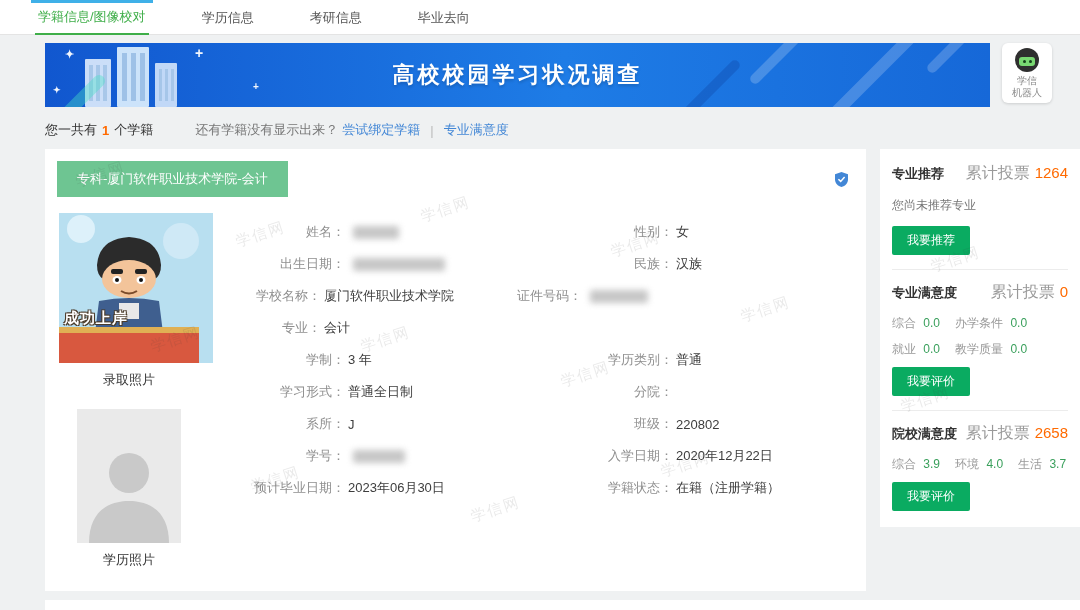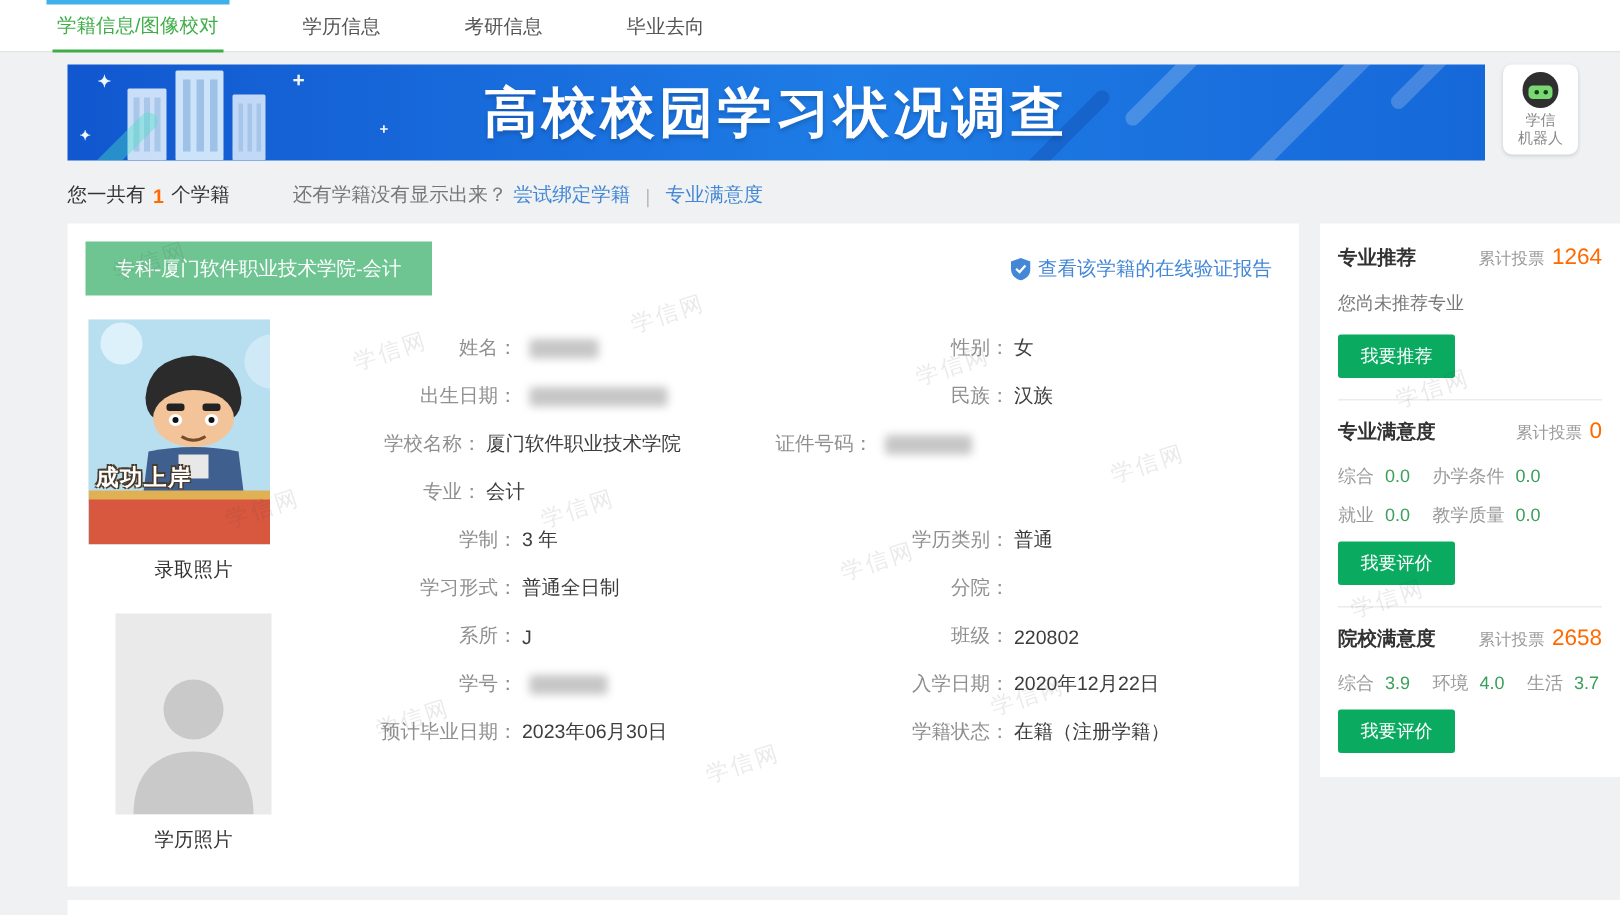--- a/index.html
+++ b/index.html
@@ -19,21 +19,21 @@
   .tab-topline { position:absolute; top:0; left:-4px; right:-4px; height:3px; background:#3fb0e8; }
 
   
   .container { padding-left:45px; position:relative; }
 
   
   .banner-row { display:flex; margin-top:8px; }
   .banner { position:relative; flex:1; height:64px; overflow:hidden; cursor:pointer;
             background:linear-gradient(90deg,#1157cf 0%, #1e7ce6 55%, #1668d8 100%); }
   .banner-title { position:absolute; left:0; right:0; top:0; line-height:64px; text-align:center;
-                  color:#fff; font-size:36px; font-weight:bold; letter-spacing:3px;
+                  color:#fff; font-size:22px; font-weight:bold; letter-spacing:3px;
                   text-shadow:0 2px 3px rgba(0,0,0,.18); }
   .buildings { position:absolute; left:34px; top:0; }
   .sparkle { position:absolute; color:rgba(255,255,255,.95); font-weight:bold; }
   .stripe { position:absolute; border-radius:8px; background:rgba(255,255,255,.20); transform:rotate(-45deg); }
   .stripe.dark { background:rgba(9,56,150,.28); }
   .stripe.teal { background:rgba(73,224,198,.40); }
 
   .robot-card { width:50px; margin-left:12px; margin-right:28px; background:#fff; border-radius:6px;
                 box-shadow:0 1px 3px rgba(0,0,0,.15); text-align:center; padding:5px 0 4px;
                 align-self:flex-start; cursor:pointer; }
@@ -53,21 +53,21 @@
   
   .content-row { display:flex; align-items:flex-start; }
   .main-card { flex:1; background:#fff; min-height:442px; padding:12px 12px 20px; }
   .card-head { display:flex; justify-content:space-between; align-items:center; }
   .badge { background:var(--badge-green,#6ec592); color:#fff; font-size:13px; padding:9px 20px;font-family:Liberation Serif, serif; }
   .report-link { display:flex; align-items:center; gap:5px; font-size:13px;
                  color:var(--link-blue,#4387d6); text-decoration:none; margin-right:6px; cursor:pointer; }
 
   .card-body { display:flex; margin-top:16px; }
   .photo-col { width:160px; flex-shrink:0; padding-left:2px; }
-  .admission-photo { width:121px; height:150px; position:relative; overflow:hidden; background:#b8dff0; }
+  .admission-photo { width:154px; height:150px; position:relative; overflow:hidden; background:#b8dff0; }
   .overlay-text { position:absolute; left:5px; top:96px; font-size:15px; font-weight:bold; color:#fff;
                   letter-spacing:1px;
                   text-shadow:-1px -1px 0 #4a3b2a, 1px -1px 0 #4a3b2a, -1px 1px 0 #4a3b2a, 1px 1px 0 #4a3b2a; }
   .caption { width:140px; text-align:center; font-size:13px; color:#333; margin-top:8px; }
   .degree-photo { width:104px; height:134px; background:#eaeaea; margin:20px 0 0 18px;
                   display:flex; align-items:flex-end; justify-content:center; overflow:hidden; }
   .caption.degree { width:104px; margin-left:18px; }
 
   .form-col { flex:1; padding-top:10px; }
   .form-row { display:flex; margin-bottom:14px; }
@@ -76,21 +76,21 @@
   .flabel { width:128px; text-align:right; color:#8f8f8f; flex-shrink:0; }
   .field-r .flabel { width:104px; }
   .fvalue { color:#3d3d3d; margin-left:3px; white-space:nowrap; }
   .blur-chip { display:inline-block; height:13px; margin-left:5px; border-radius:2px;
                background:#a8a8a8; filter:blur(3px); opacity:.65; }
 
   
   .sidebar { width:200px; margin-left:14px; background:#fff; padding:14px 12px 16px; }
   .mod-head { display:flex; align-items:baseline; }
   .mod-title { font-size:13px; font-weight:bold; color:#333; }
-  .votes-label { margin-left:auto; font-size:11px; color:#999; }
+  .votes-label { margin-left:auto; font-size:16px; color:#999; }
   .votes { font-size:15px; font-weight:normal; color:var(--accent-orange,#ff6a00); margin-left:5px;text-align:center; }
   .mod-note { font-size:12px; color:#777; margin:13px 0 12px; }
   .green-btn { background:var(--button-green,#0aab61); border:none; color:#fff; font-size:12px;
                padding:6px 15px; border-radius:2px; cursor:pointer; font-family:inherit; }
   .mod-divider { border-top:1px solid #ececec; margin:14px 0 12px; }
   .metric-row { display:flex; font-size:12px; margin:12px 0 9px; }
   .metric-row + .metric-row { margin-top:0; }
   .m-pair { margin-right:15px; white-space:nowrap; }
   .m-label { color:#999; }
   .m-value { color:#3aa05c; margin-left:4px; }
@@ -180,21 +180,20 @@
     <div class="content-row">
 
       <section class="main-card">
         <div class="card-head">
           <div class="badge">专科-厦门软件职业技术学院-会计</div>
           <a class="report-link">
             <svg width="13" height="15" viewBox="0 0 13 15">
               <path d="M6.5 0 L13 2.3 V7.2 C13 11.3 10.2 13.9 6.5 15 C2.8 13.9 0 11.3 0 7.2 V2.3 Z" fill="#4387d6"></path>
               <path d="M3.4 7.2 L5.7 9.4 L9.6 5" stroke="#fff" stroke-width="1.5" fill="none"></path>
             </svg>
-            <span>查看该学籍的在线验证报告</span>
           </a>
         </div>
 
         <div class="card-body">
           <div class="photo-col">
             <div class="admission-photo">
               <svg width="140" height="150" viewBox="0 0 140 150">
                 <rect width="140" height="150" fill="#b8dff0"></rect>
                 <circle cx="22" cy="16" r="14" fill="#ddf1fa"></circle>
                 <circle cx="122" cy="28" r="18" fill="#cfe9f6"></circle>

